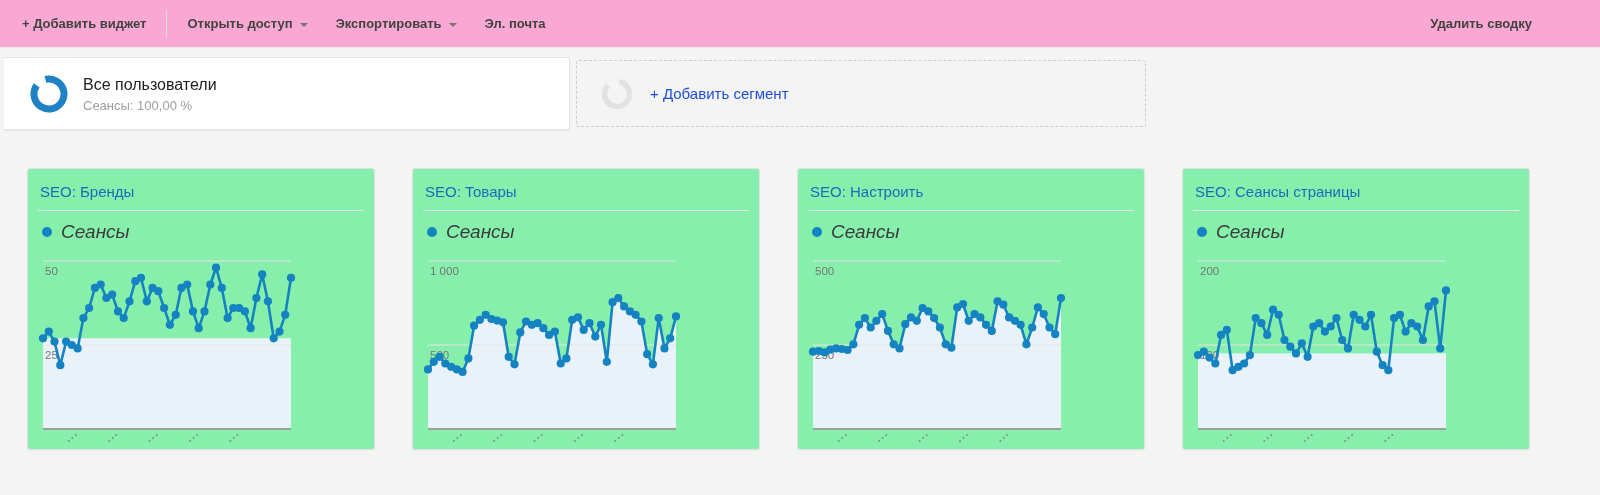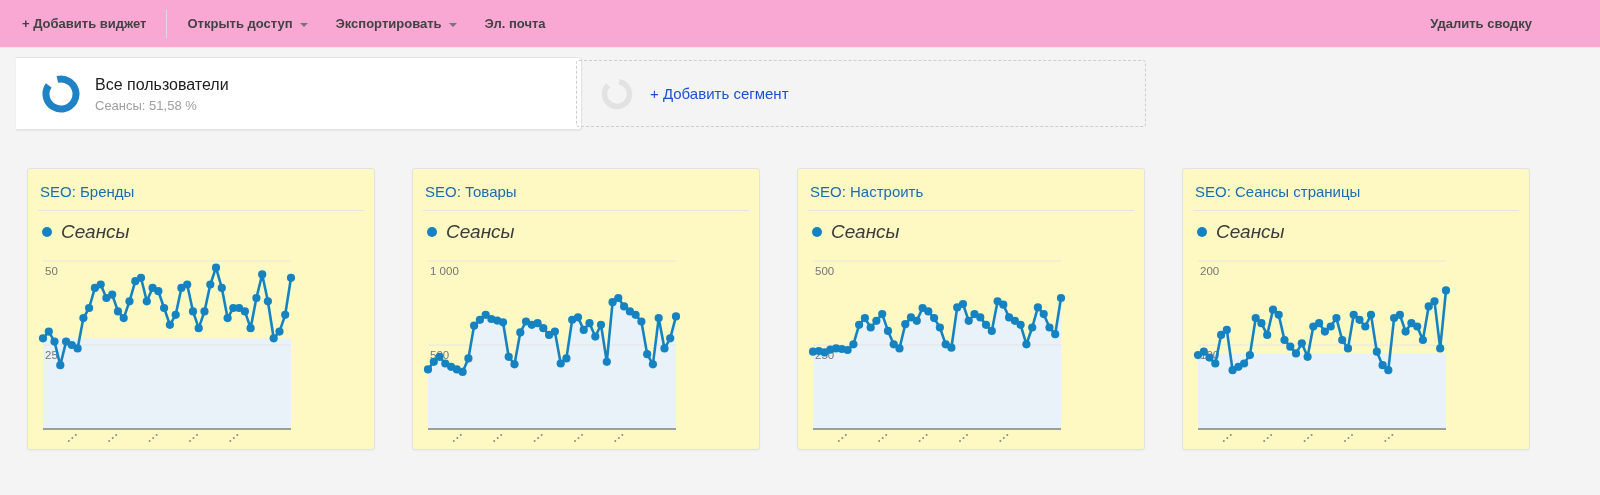--- a/index.html
+++ b/index.html
@@ -35,21 +35,21 @@
     width:0; height:0; margin-left:7px; margin-top:2px;
     border-left:4px solid transparent;
     border-right:4px solid transparent;
     border-top:4px solid #757575;
     display:inline-block;
   }
   .tb-right { margin-left:auto; display:flex; align-items:center; padding-right:44px; }
   
   .segment-row { position:relative; height:84px; }
   .segment-card {
-    position:absolute; left:16px; top:9px;
+    position:absolute; left:4px; top:9px;
     width:566px; height:73px;
     background:#ffffff;
     border:1px solid #e3e3e3;
     border-left:none;
     border-radius:0 3px 3px 0;
     box-shadow:0 1px 2px rgba(0,0,0,0.06);
     display:flex; align-items:center;
     padding-left:26px;
     cursor:pointer;
   }
@@ -67,21 +67,21 @@
   }
   .add-seg-label { font-size:15px; color:#1d4ed8; margin-left:17px; }
   
   .cards {
     display:flex;
     gap:37px;
     margin:36px 0 0 27px;
   }
   .card {
     width:348px; height:282px;
-    background:#fef9c3;
+    background:#86efac;
     border:1px solid #e2e2e2;
     border-radius:3px;
     box-shadow:0 1px 2px rgba(0,0,0,0.04);
     overflow:hidden;
   }
   .card-title {
     font-size:15px;
     color:#1a6bb8;
     padding:14px 12px 10px 12px;
     cursor:pointer;
@@ -119,21 +119,21 @@
   </div>
 </div>
 
 <div class="segment-row">
   <div class="segment-card">
     <svg class="seg-donut" width="38" height="38">
       <circle cx="19" cy="19" r="15" fill="none" stroke="#1e82c4" stroke-width="7" stroke-dasharray="83 11.2" transform="rotate(-104 19 19)"></circle>
     </svg>
     <div>
       <div class="seg-title">Все пользователи</div>
-      <div class="seg-sub">Сеансы: 51,58 %</div>
+      <div class="seg-sub">Сеансы: 100,00 %</div>
     </div>
   </div>
   <div class="add-segment">
     <svg width="32" height="32">
       <circle cx="16" cy="16" r="12.5" fill="none" stroke="#e2e2e2" stroke-width="5.5" stroke-dasharray="66 12.5" transform="rotate(-80 16 16)"></circle>
     </svg>
     <span class="add-seg-label">+ Добавить сегмент</span>
   </div>
 </div>
 

